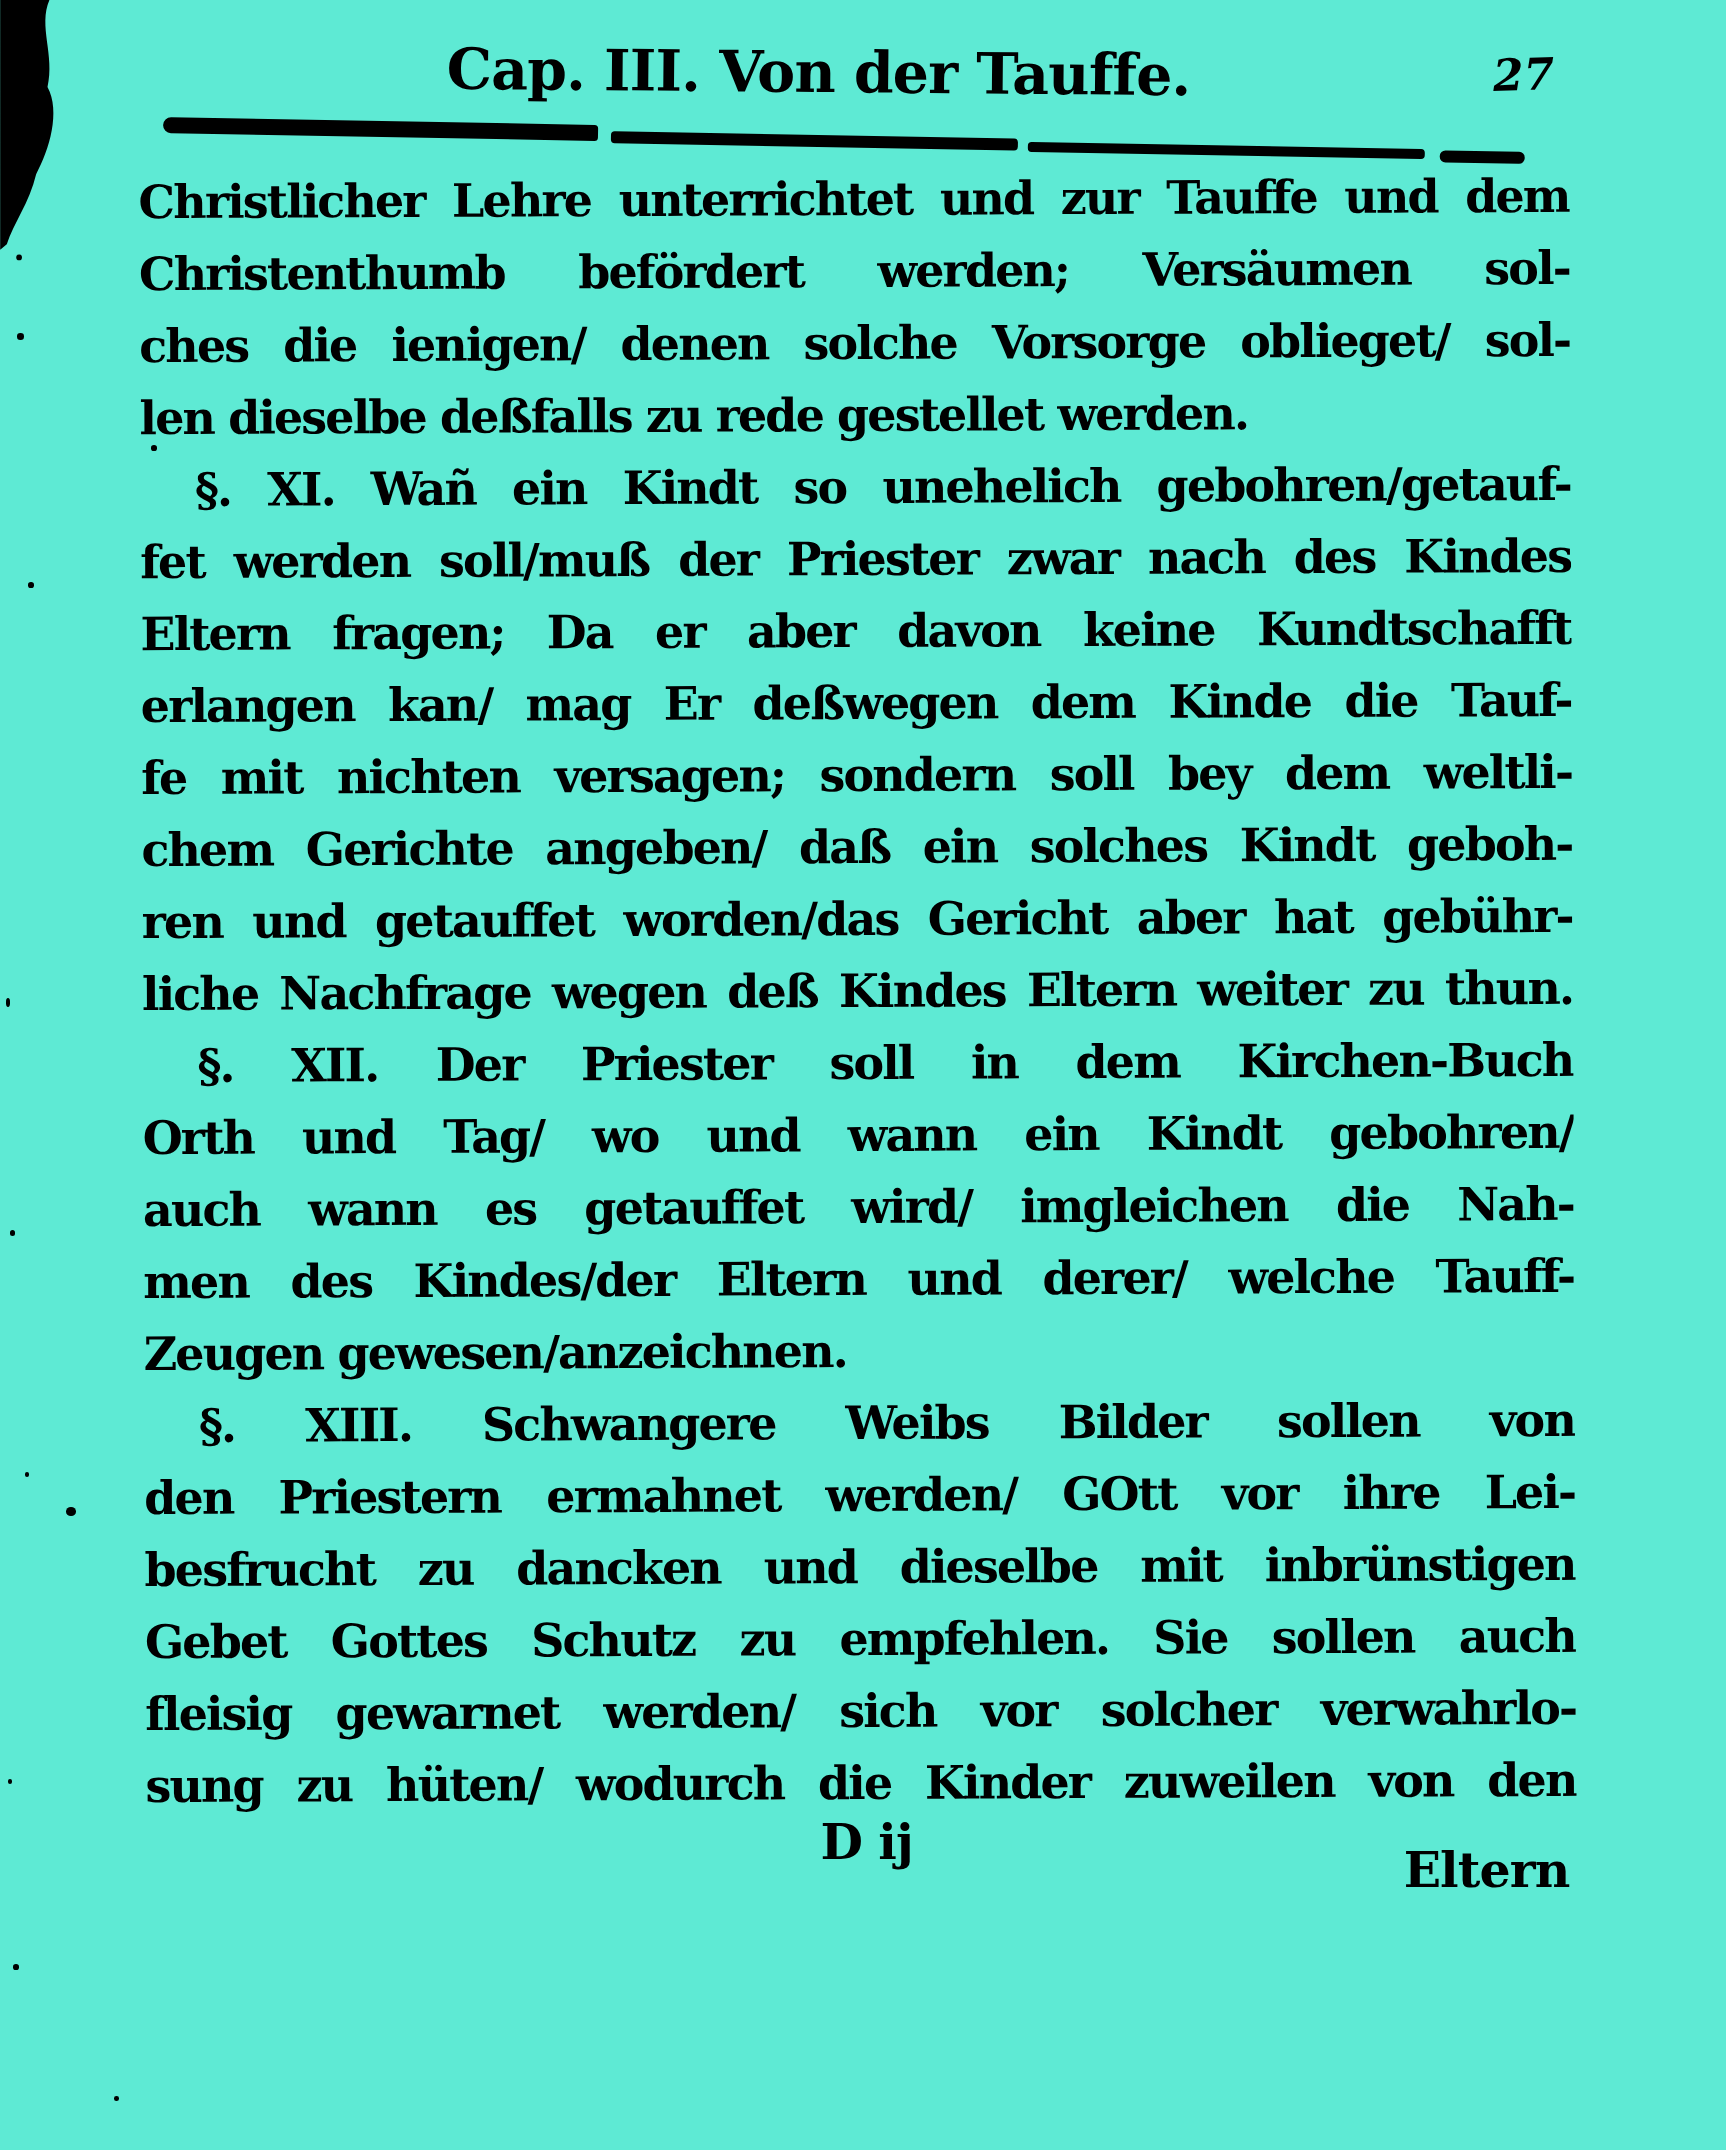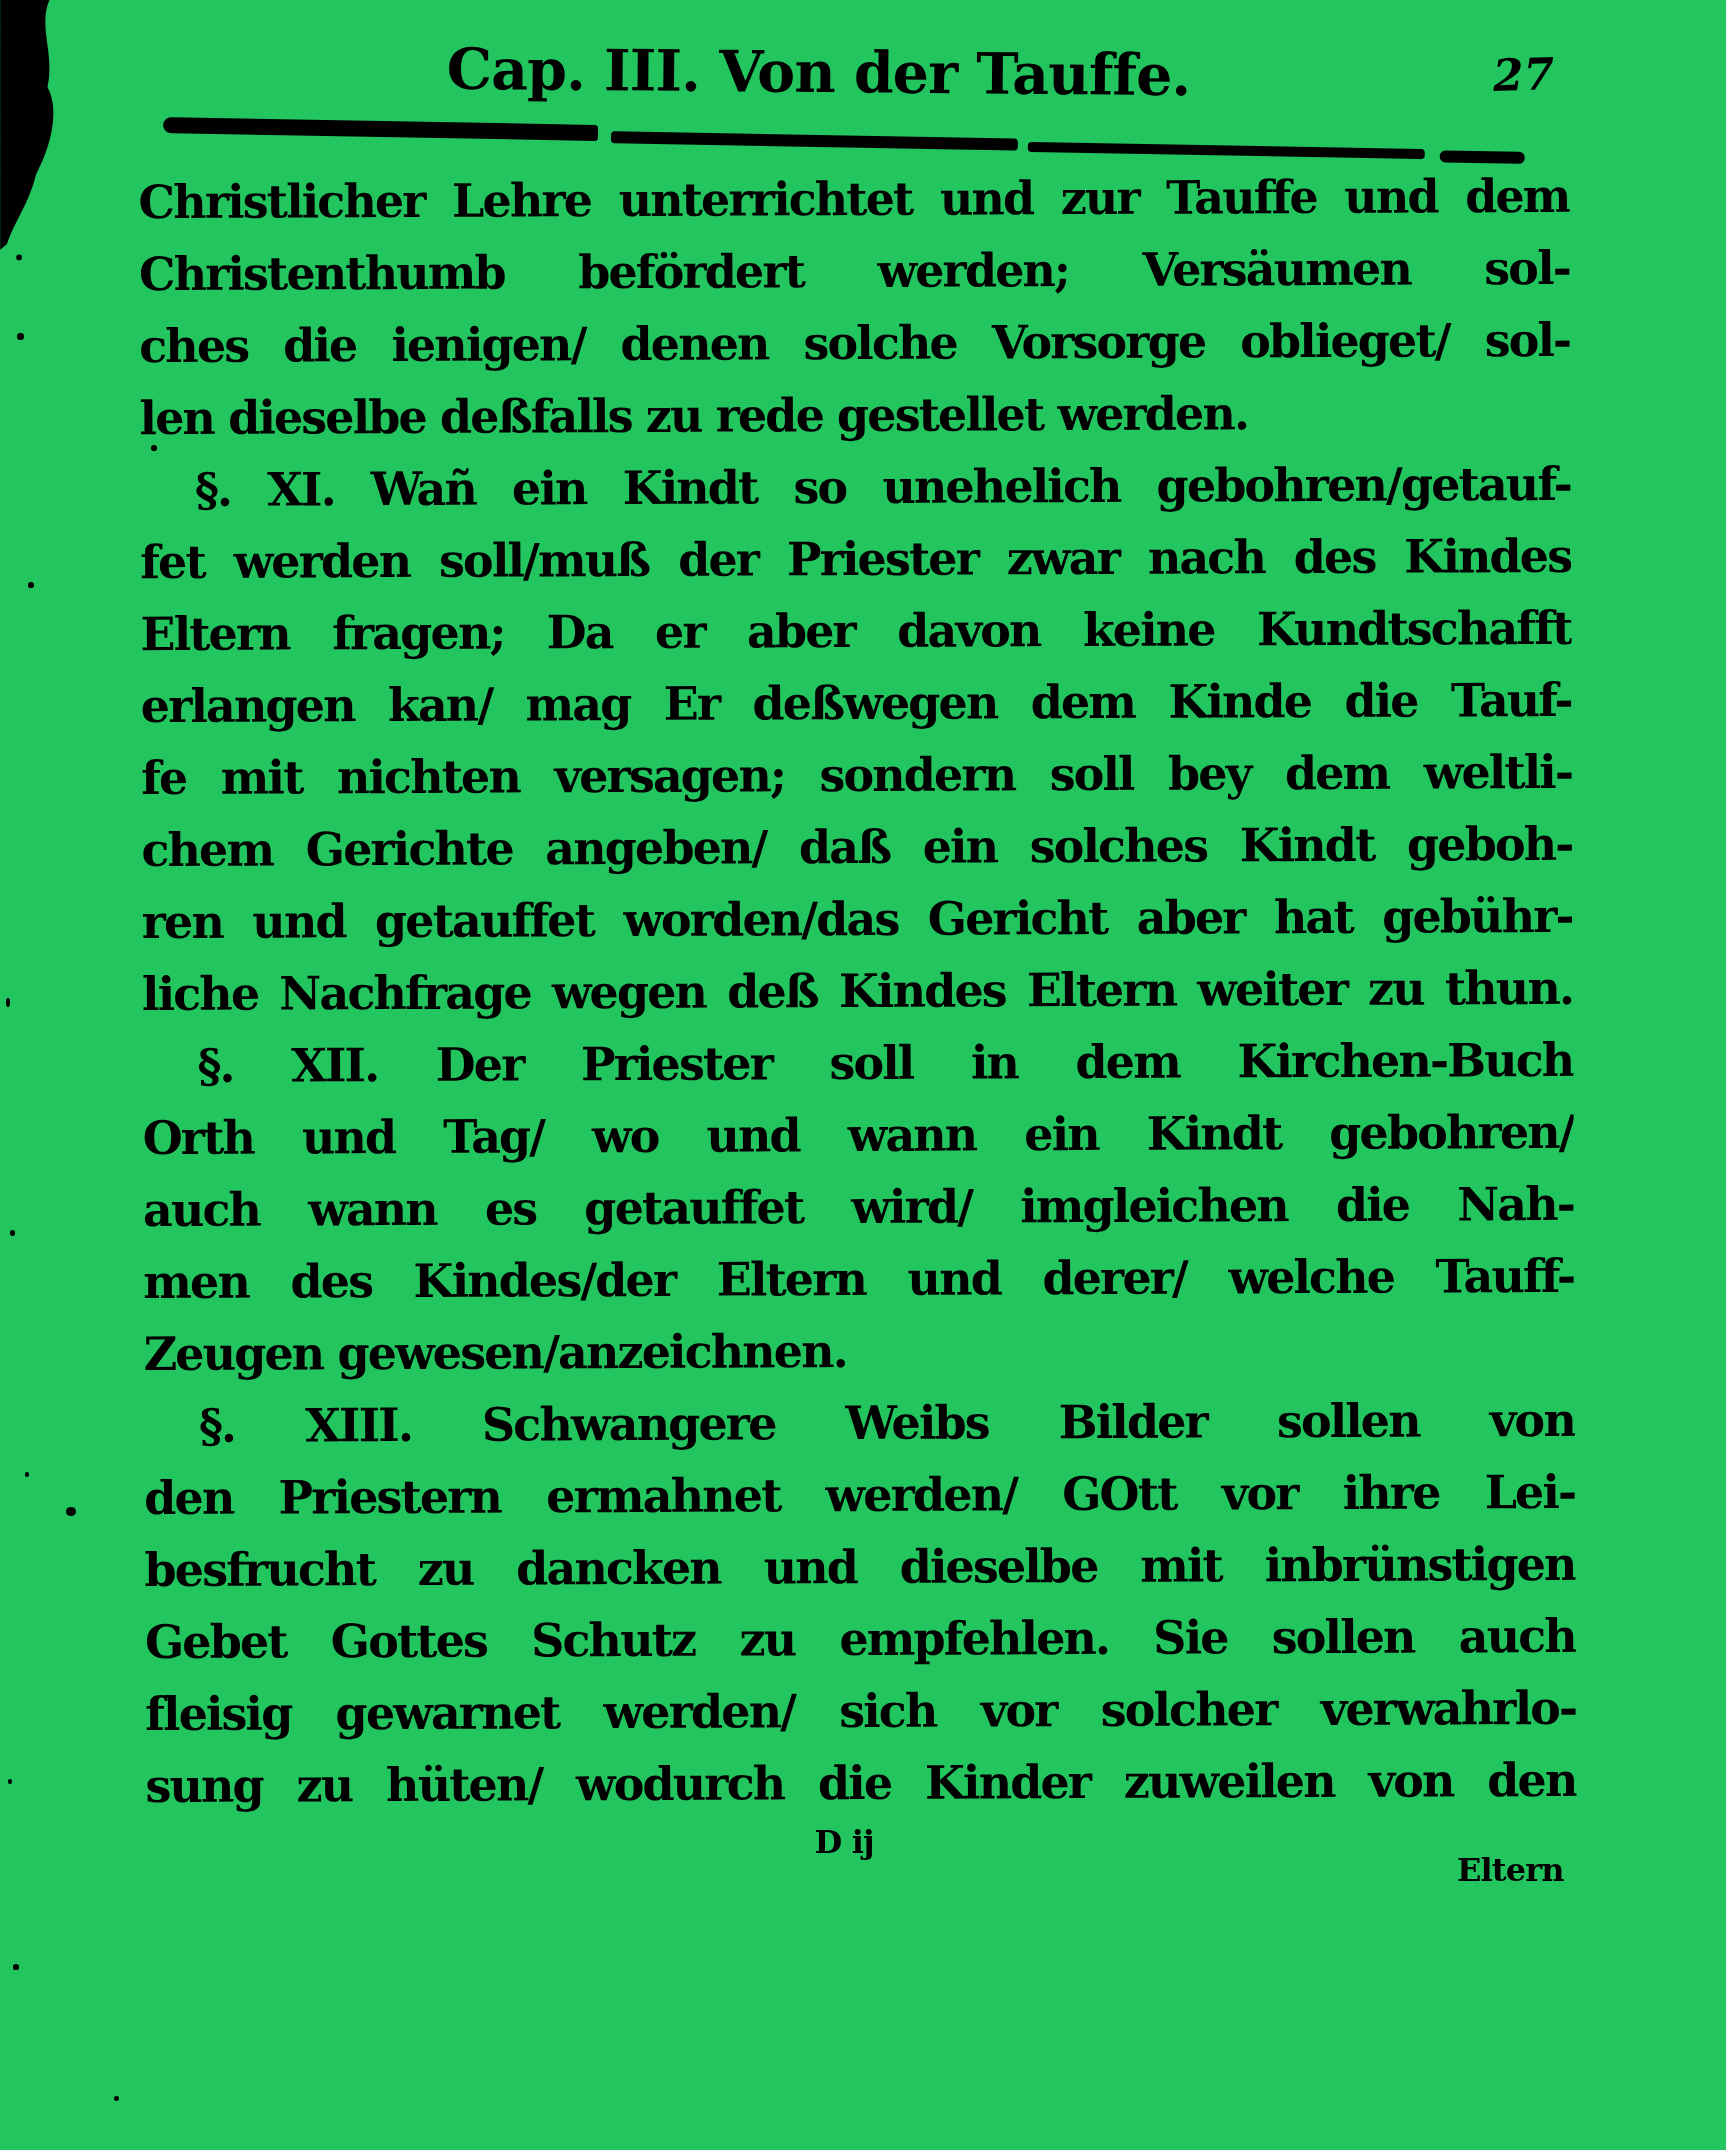--- a/index.html
+++ b/index.html
@@ -6,21 +6,21 @@
   body {
     width: 1726px; height: 2150px;
     background: #ffffff;
     font-family: "DejaVu Serif", "Liberation Serif", serif;
     color: #000000;
     overflow: hidden;
     position: relative;
   }
   .page {
     position: absolute; inset: 0;
-    background: #22c55e;
+    background: #5eead4;
   }
 
   
   .header {
     position: absolute;
     left: 142px; top: 38px; width: 1353px;
     text-align: center;
     font-size: 57px; font-weight: bold;
     letter-spacing: -0.9px;
     transform: rotate(0.5deg);
@@ -65,22 +65,22 @@
     text-align: justify;
     text-align-last: justify;
     overflow: hidden;
   }
   .line.short { text-align-last: left; }
   .line.indent { padding-left: 55px; }
 
   
   .footer {
     position: absolute;
-    left: 142px; top: 1806px; width: 1431px; height: 76px;
-    font-size: 32px; font-weight: bold; line-height: 72px;
+    left: 148px; top: 1806px; width: 1431px; height: 76px;
+    font-size: 49px; font-weight: bold; line-height: 72px;
     letter-spacing: -0.9px;
   }
   .signature { position: absolute; left: 47%; }
   .catchword { position: absolute; right: 9.5px; margin-top: 28px; }
 
   
   .gutter-shadow { position: absolute; left: 0; top: 0; }
   .speck { position: absolute; background: #000; border-radius: 50%; }
 </style>
 </head>

